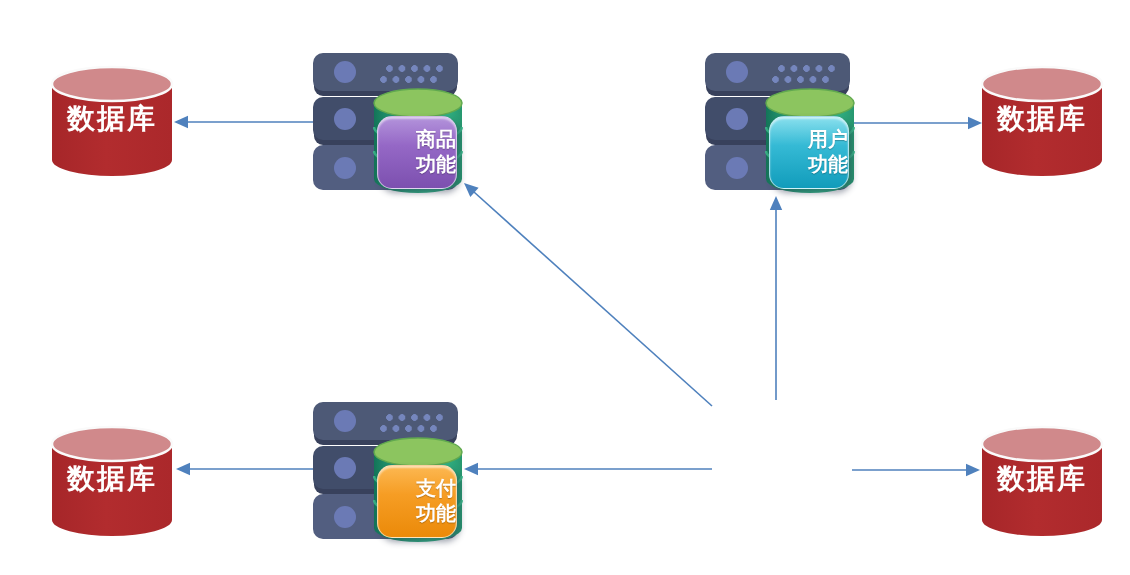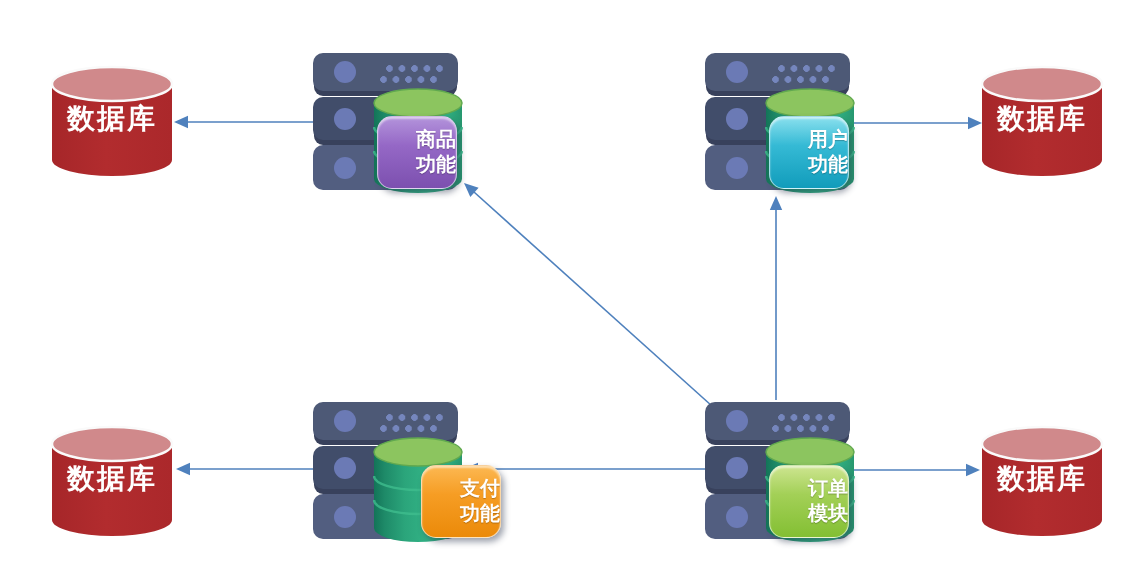--- a/index.html
+++ b/index.html
@@ -40,21 +40,21 @@
   .badge{
     position:absolute;left:64px;top:63px;width:80px;height:73px;z-index:3;
     border-radius:15px;border:1px solid rgba(255,255,255,.6);box-sizing:border-box;
     box-shadow:inset 0 2px 2px rgba(255,255,255,.55), 3px 4px 6px rgba(40,50,75,.45);
   }
   .badge .line{display:block;text-align:right;color:#fff;font-size:20px;
                font-weight:bold;line-height:25px;text-shadow:0 1px 1px rgba(0,0,0,.25);padding-left:32px;}
   .badge .line:first-child{margin-top:10px;}
   .badge-purple{background:linear-gradient(180deg,#b393db 0%,#9568c6 40%,#7c50af 100%);}
   .badge-cyan  {background:linear-gradient(180deg,#8ae0ee 0%,#35bad5 40%,#119cbb 100%);font-family:Liberation Serif, serif;}
-  .badge-orange{background:linear-gradient(180deg,#fcb852 0%,#f69d24 40%,#eb8a09 100%);margin-left:44px;}
+  .badge-orange{background:linear-gradient(180deg,#fcb852 0%,#f69d24 40%,#eb8a09 100%);}
   .badge-green {background:linear-gradient(180deg,#cde590 0%,#a3d057 40%,#83bf33 100%);}
 </style>
 </head>
 <body>
 
 <div class="canvas">
 
   <svg width="0" height="0" style="position:absolute" aria-hidden="true">
     <defs>
       <linearGradient id="cylGrad" x1="0" y1="0" x2="1" y2="0">
@@ -207,39 +207,14 @@
       <path d="M1,40 A44,14 0 0 0 89,40" stroke="#3fbd8d" stroke-width="2.5" fill="none" opacity="0.8"></path>
       <path d="M1,64 A44,14 0 0 0 89,64" stroke="#3fbd8d" stroke-width="2.5" fill="none" opacity="0.8"></path>
       <ellipse cx="45" cy="16" rx="44" ry="14" fill="#8cc55f" stroke="#61a94f" stroke-width="1.5"></ellipse>
     </svg>
     <div class="badge badge-orange">
       <span class="line">支付</span>
       <span class="line">功能</span>
     </div>
   </div>
 
-  <div class="module" style="left:705px;top:402px">
-    <div class="bar b1">
-      <span class="knob"></span>
-      <span class="dots">
-          <span class="dotrow r1"></span>
-          <span class="dotrow r2"></span>
-        </span>
-    </div>
-    <div class="bar b2">
-        <span class="knob"></span>
-      </div>
-    <div class="bar b3">
-        <span class="knob"></span>
-      </div>
-    <svg class="cyl" width="90" height="110" viewBox="0 0 90 110">
-      <path d="M1,16 V92 A44,14 0 0 0 89,92 V16 A44,14 0 0 1 1,16 Z" fill="url(#cylGrad)"></path>
-      <path d="M1,40 A44,14 0 0 0 89,40" stroke="#3fbd8d" stroke-width="2.5" fill="none" opacity="0.8"></path>
-      <path d="M1,64 A44,14 0 0 0 89,64" stroke="#3fbd8d" stroke-width="2.5" fill="none" opacity="0.8"></path>
-      <ellipse cx="45" cy="16" rx="44" ry="14" fill="#8cc55f" stroke="#61a94f" stroke-width="1.5"></ellipse>
-    </svg>
-    <div class="badge badge-green">
-      <span class="line">订单</span>
-      <span class="line">模块</span>
-    </div>
-  </div>
 
 </div>
 
 </body></html>

